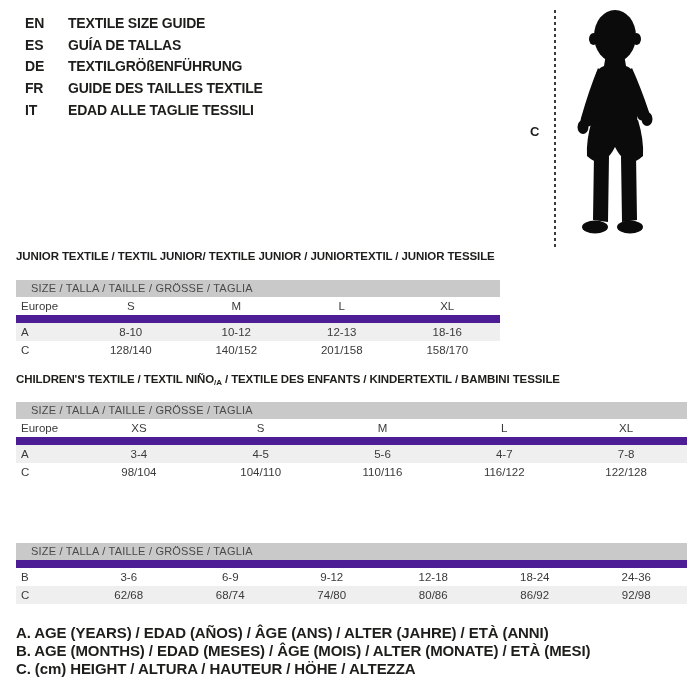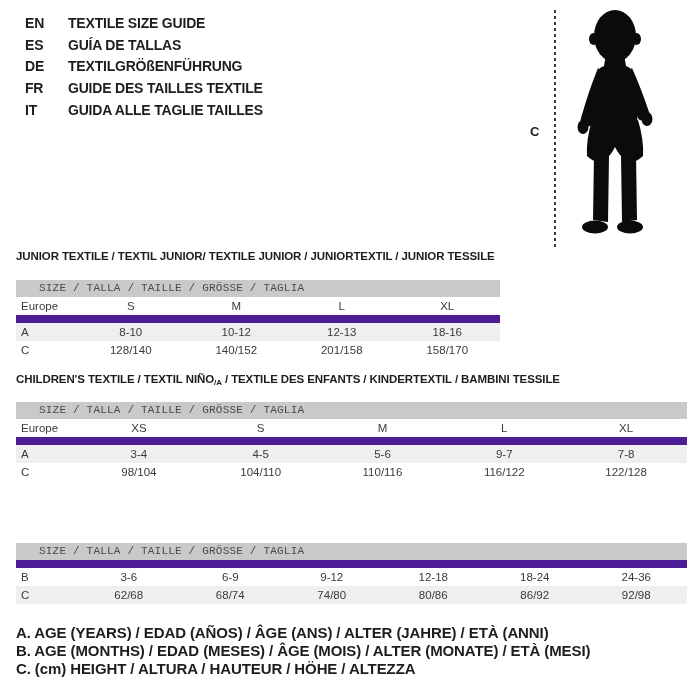--- a/index.html
+++ b/index.html
@@ -72,23 +72,22 @@
     left: 16px;
     font-size: 11.5px;
     color: #3a3a3a;
   }
   .size-bar {
     height: 17px;
     line-height: 17px;
     background: #c9c9c9;
     color: #4a4a4a;
     font-size: 11px;
-    padding-left: 23px;
+    padding-left: 15px;
     letter-spacing: 0.2px;
-    font-family: Liberation Mono, monospace;
   }
   .trow {
     display: grid;
     height: 18px;
     align-items: center;
   }
   .cols4 { grid-template-columns: 62px repeat(4, 1fr); }
   .cols5 { grid-template-columns: 62px repeat(5, 1fr); }
   .cols6 { grid-template-columns: 62px repeat(6, 1fr); }
   .lbl  { padding-left: 5px; text-align: left; }
@@ -128,21 +127,21 @@
     <div class="lang-row">
       <span class="lang-code">DE</span>
       <span class="lang-title">TEXTILGRÖßENFÜHRUNG</span>
     </div>
     <div class="lang-row">
       <span class="lang-code">FR</span>
       <span class="lang-title">GUIDE DES TAILLES TEXTILE</span>
     </div>
     <div class="lang-row">
       <span class="lang-code">IT</span>
-      <span class="lang-title">GUIDA ALLE TAGLIE TAILLES</span>
+      <span class="lang-title">EDAD ALLE TAGLIE TESSILI</span>
     </div>
   </div>
 
   <span class="c-label">C</span>
   <div class="dash-line"></div>
   <svg class="baby-svg" width="102" height="232" viewBox="0 0 102 232" aria-hidden="true">
     <g fill="#0b0b0b">
       <ellipse cx="53" cy="28" rx="21" ry="26"></ellipse>
       <ellipse cx="31.5" cy="31" rx="4.5" ry="6"></ellipse>
       <ellipse cx="74.5" cy="31" rx="4.5" ry="6"></ellipse>
@@ -198,21 +197,21 @@
       <span class="cell">S</span>
       <span class="cell">M</span>
       <span class="cell">L</span>
       <span class="cell">XL</span>
     </div>
     <div class="trow cols5 stripe">
       <span class="lbl">A</span>
       <span class="cell">3-4</span>
       <span class="cell">4-5</span>
       <span class="cell">5-6</span>
-      <span class="cell">9-7</span>
+      <span class="cell">4-7</span>
       <span class="cell">7-8</span>
     </div>
     <div class="trow cols5">
       <span class="lbl">C</span>
       <span class="cell">98/104</span>
       <span class="cell">104/110</span>
       <span class="cell">110/116</span>
       <span class="cell">116/122</span>
       <span class="cell">122/128</span>
     </div>

